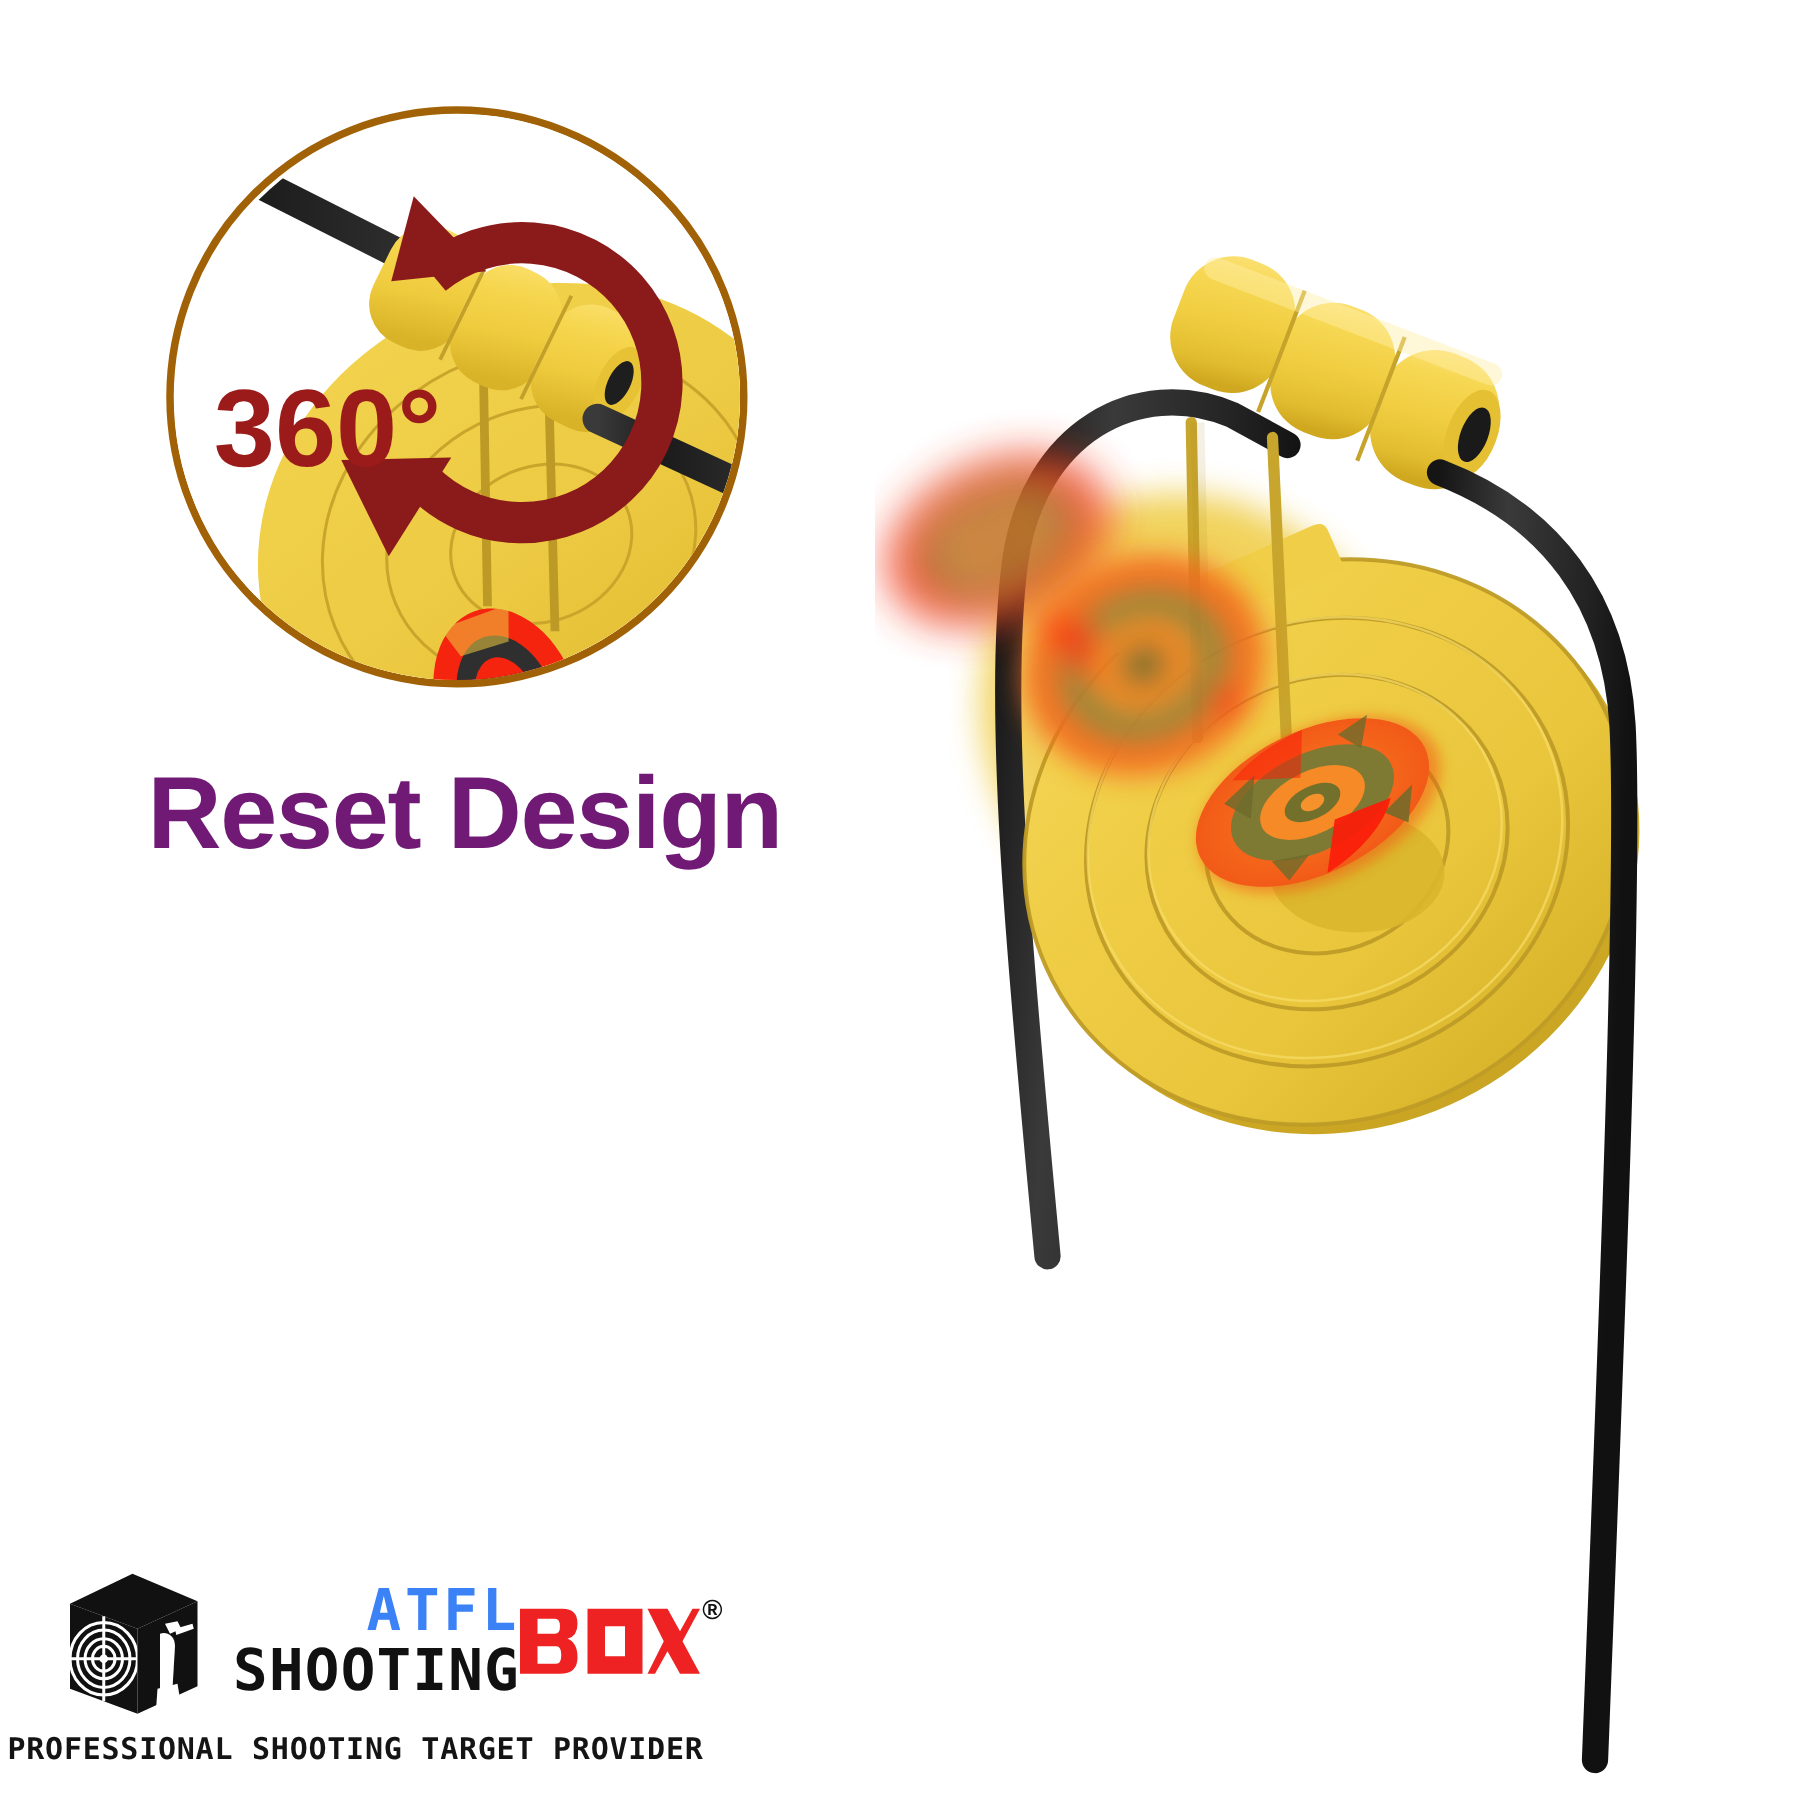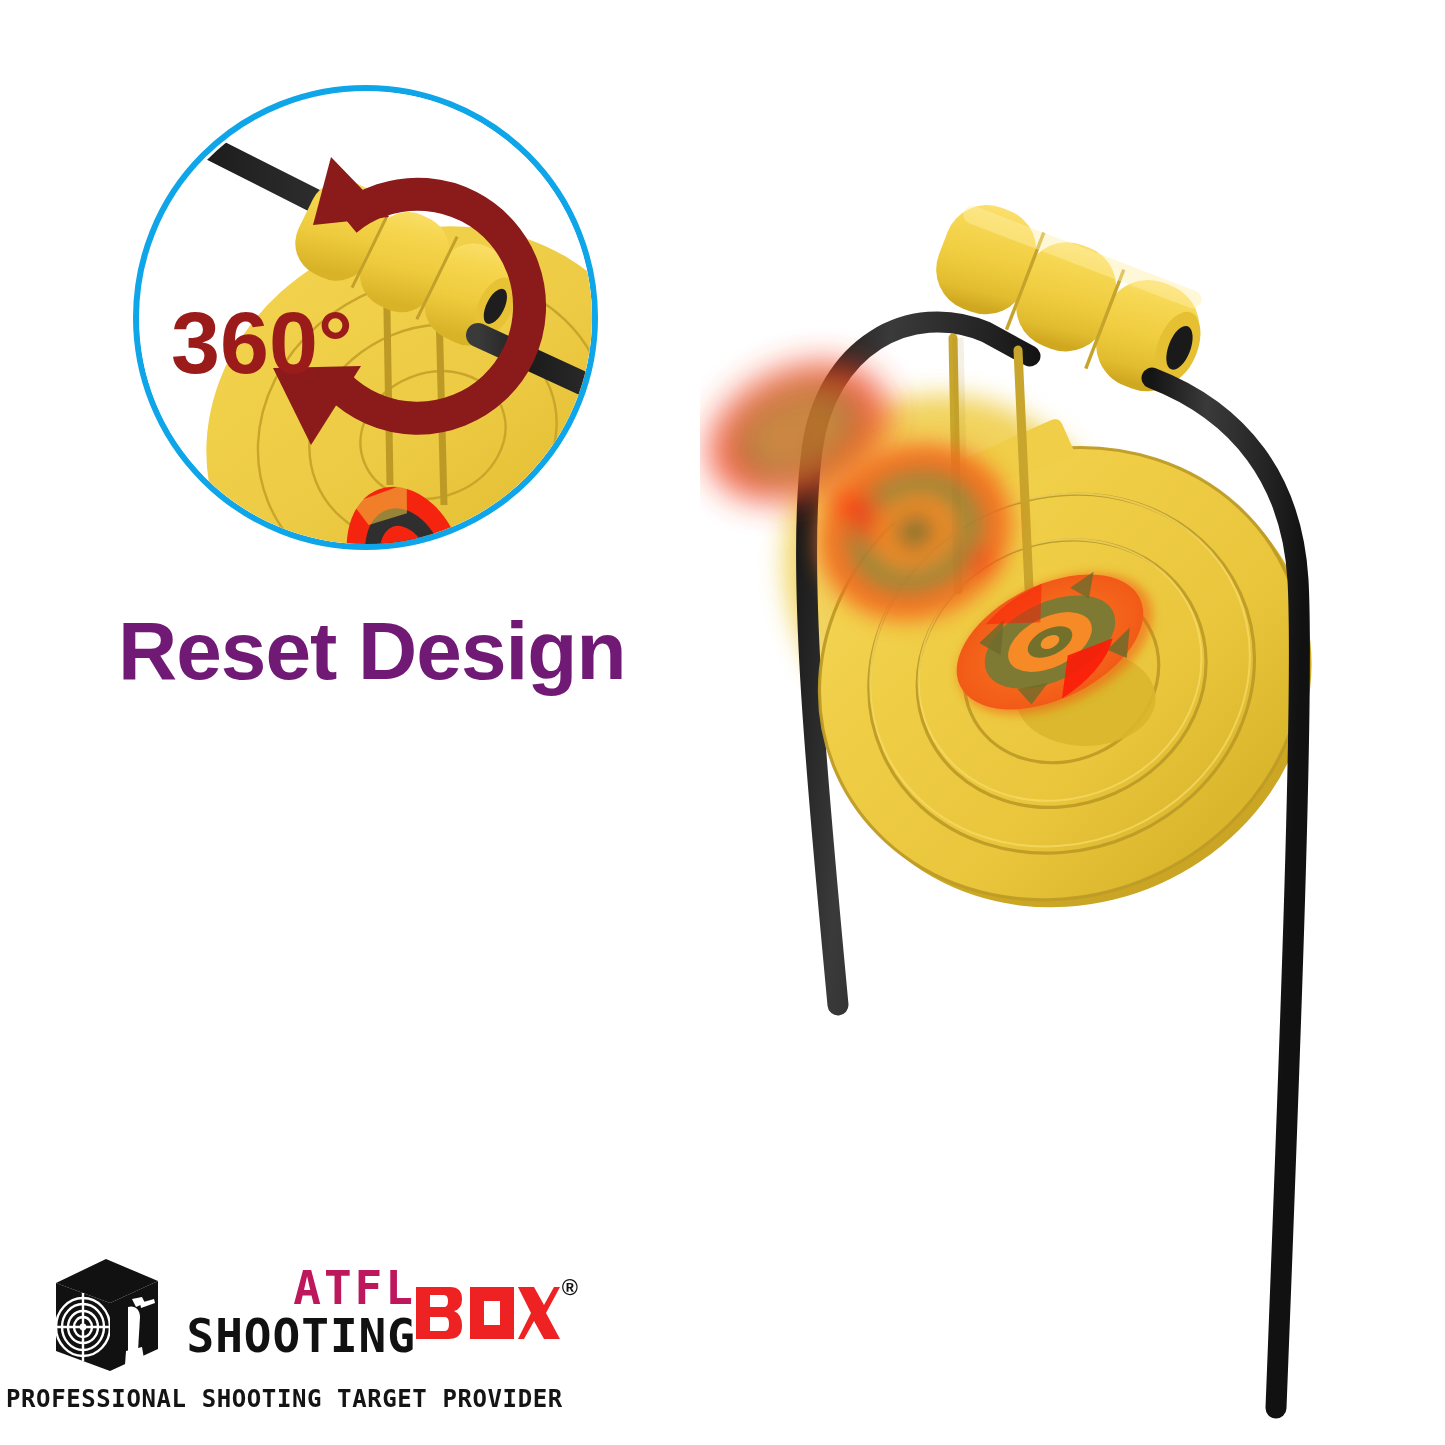--- a/index.html
+++ b/index.html
@@ -3,42 +3,42 @@
 <meta charset="utf-8">
 <style>
   html,body{margin:0;padding:0;background:#ffffff;}
   body{width:1445px;height:1445px;position:relative;overflow:hidden;
        font-family:"Liberation Sans", sans-serif;}
   .stage{position:absolute;inset:0;background:#ffffff;}
 
   
   #inset-circle{
     position:absolute;left:133px;top:85px;width:465px;height:465px;
-    border-radius:50%;background:#ffffff;border:6px solid #0ea5e9;
+    border-radius:50%;background:#ffffff;border:6px solid #a16207;
     overflow:hidden;box-sizing:border-box;
   }
   #inset-circle svg{position:absolute;left:-6px;top:-6px;}
 
   
   #headline{
     position:absolute;left:118px;top:610px;
     font-size:82px;font-weight:bold;color:#701a75;
     letter-spacing:-1px;line-height:1;white-space:nowrap;
   }
 
   
   #product{position:absolute;left:700px;top:150px;width:700px;height:1290px;}
   #product svg{position:absolute;left:0;top:0;}
 
   
   #logo-block{position:absolute;left:48px;top:1255px;width:520px;height:175px;}
   #logo-mark{position:absolute;left:0;top:0;width:118px;height:120px;}
   #logo-word{position:absolute;left:150px;top:6px;width:380px;height:108px;}
   .wordline{position:absolute;white-space:nowrap;}
-  #w-atfl{right:162px;top:0px;font-size:46px;font-weight:bold;color:#be185d;
+  #w-atfl{right:162px;top:0px;font-size:46px;font-weight:bold;color:#3b82f6;
           letter-spacing:3px;font-family:"DejaVu Sans Mono", monospace;}
   #w-shooting{right:162px;top:48px;font-size:46px;font-weight:bold;color:#111;
           letter-spacing:1px;font-family:"DejaVu Sans Mono", monospace;}
   #w-reg{right:0px;top:14px;font-size:22px;font-weight:bold;color:#111;}
   #tagline{
     position:absolute;left:6px;top:1385px;width:520px;
     font-size:24px;font-weight:bold;color:#141414;letter-spacing:0.6px;
     white-space:nowrap;text-align:center;
     font-family:"DejaVu Sans Mono", monospace;
   }

